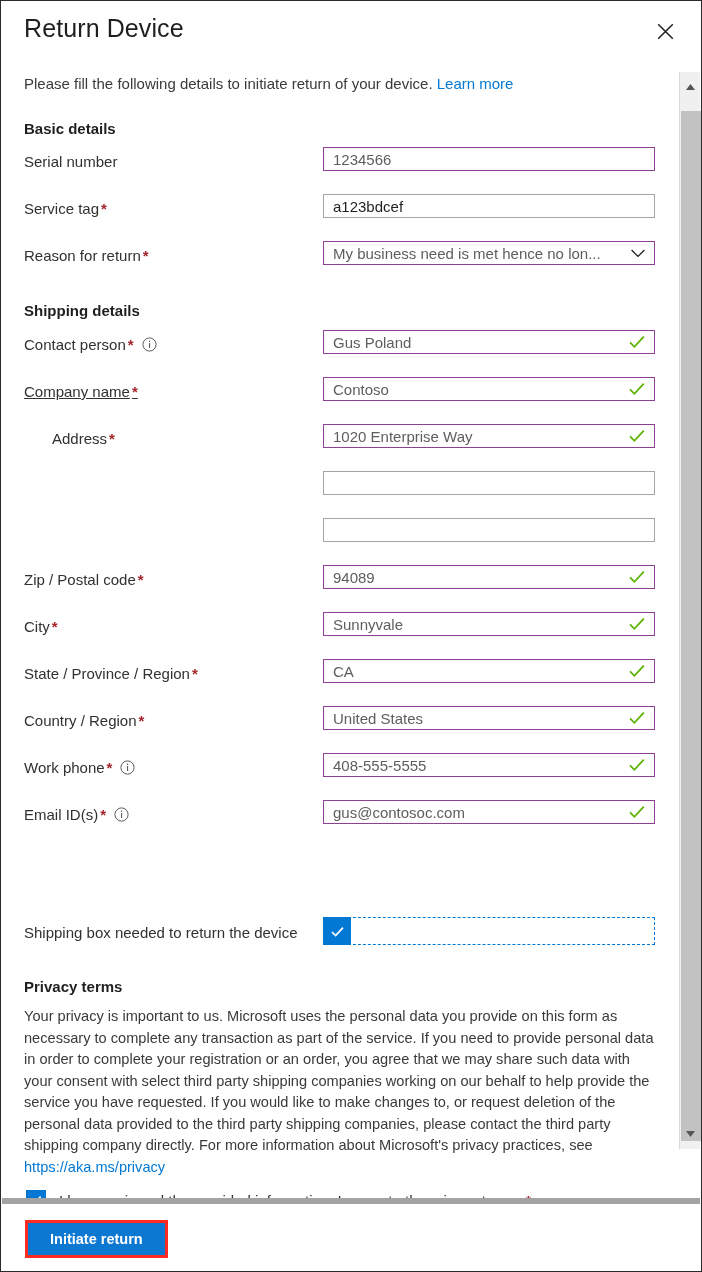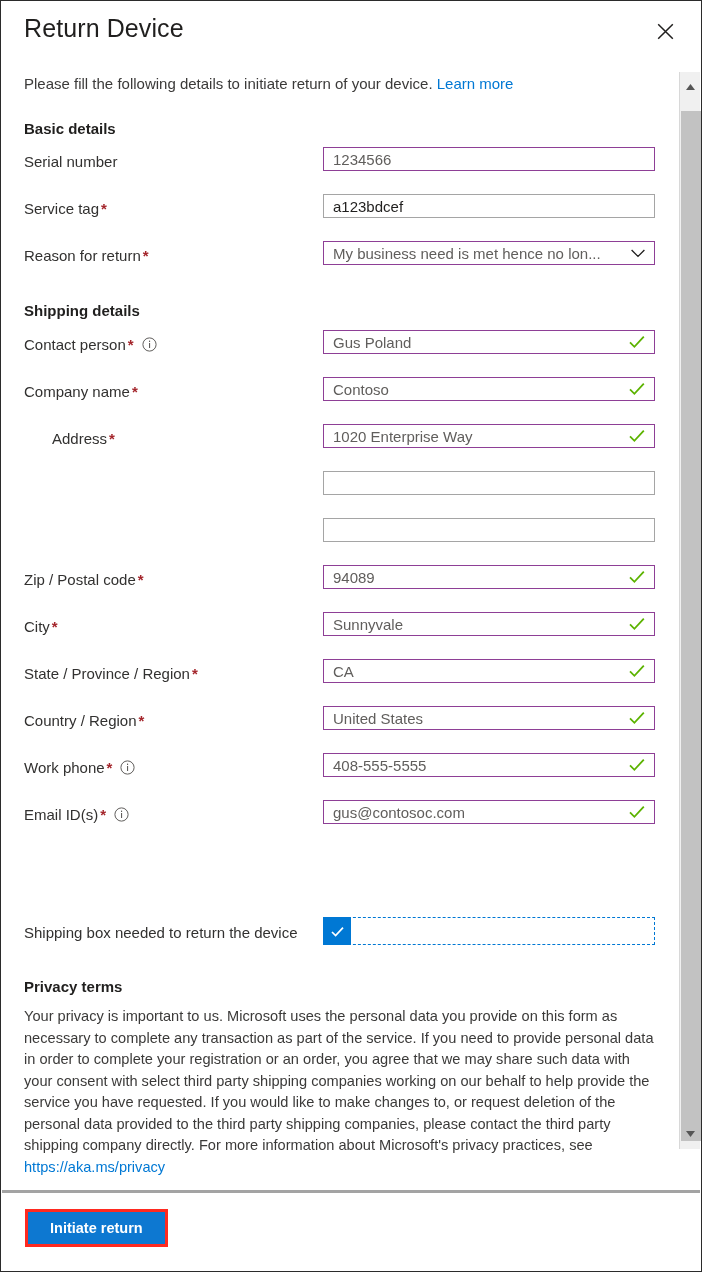--- a/index.html
+++ b/index.html
@@ -221,23 +221,23 @@
     margin-left: 13px;
     font-size: 15px;
     color: #323130;
     white-space: nowrap;
   }
 
   
   #footer {
     position: absolute;
     left: 1px; bottom: 1px;
-    width: 698px; height: 80px;
+    width: 698px; height: 72px;
     background: #ffffff;
-    border-top: 3px solid #a3a3a3;
+    border-top: 6px solid #a3a3a3;
   }
   #submit-wrap {
     position: absolute;
     left: 23px; top: 16px;
     border: 3px solid #ff2a20;
     padding: 0;
   }
   #submit-btn {
     display: block;
     border: none;
@@ -302,21 +302,21 @@
               <rect x="7" y="3.6" width="1.1" height="1.4" fill="#605e5c"></rect>
             </svg></span></div>
         <div class="field-box accent" style="top: 261px;">
           <div class="field-value">Gus Poland</div>
           <div class="check-icon">
             <svg width="16" height="14" viewBox="0 0 16 14" aria-hidden="true">
               <path d="M1 7.4 L5.4 11.8 L14.8 1.6" stroke="#5cb300" stroke-width="1.8" fill="none"></path>
             </svg>
           </div>
         </div>
-        <div class="field-label" style="top: 314px;"><span>Company name</span><span class="req">*</span></div>
+        <div class="field-label" style="top: 314px; text-decoration: underline;"><span>Company name</span><span class="req">*</span></div>
         <div class="field-box accent" style="top: 308px;">
           <div class="field-value">Contoso</div>
           <div class="check-icon">
             <svg width="16" height="14" viewBox="0 0 16 14" aria-hidden="true">
               <path d="M1 7.4 L5.4 11.8 L14.8 1.6" stroke="#5cb300" stroke-width="1.8" fill="none"></path>
             </svg>
           </div>
         </div>
         <div class="field-label" style="top: 361px; margin-left: 28px;"><span>Address</span><span class="req">*</span></div>
         <div class="field-box accent" style="top: 355px;">

